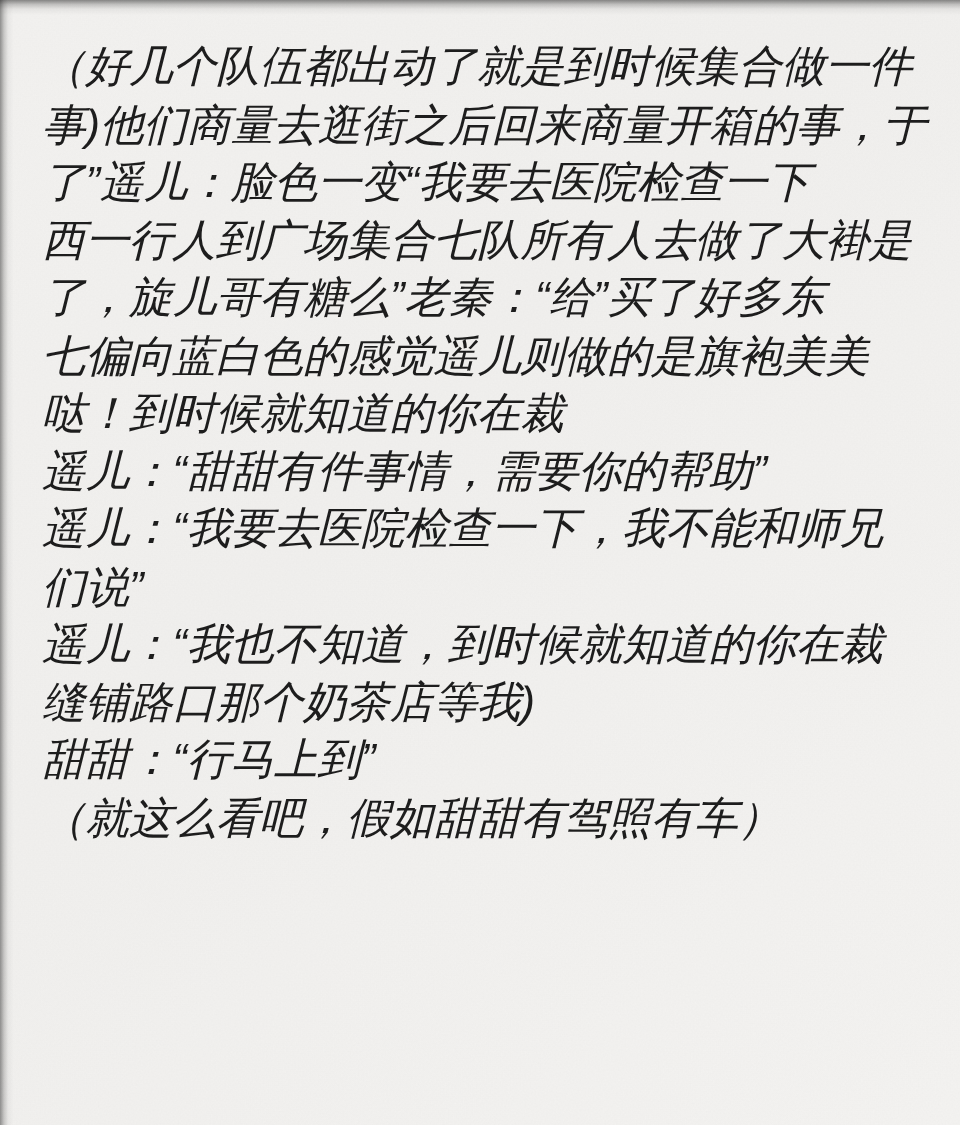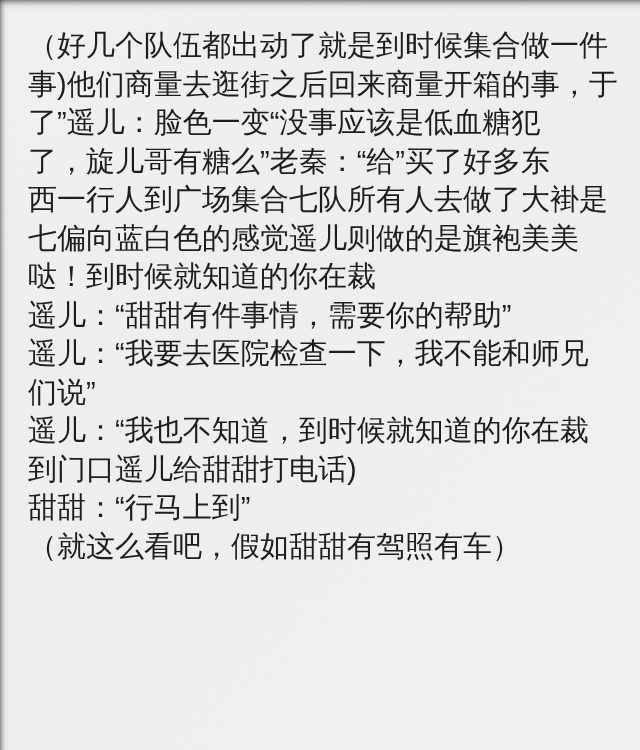--- a/index.html
+++ b/index.html
@@ -55,20 +55,21 @@
     right: 22px;
     color: #1d1d1d;
     font-size: 29px;
     line-height: 38.5px;
     font-weight: 300;
     letter-spacing: 0px;
   }
   .text-line {
     white-space: pre;
     height: 38.5px;
+    font-style: italic;
   }
 </style>
 </head>
 <body>
 
 <div class="paper"></div>
 
 <svg class="texture-svg" xmlns="http://www.w3.org/2000/svg">
   <filter id="paperNoise">
     <feTurbulence type="fractalNoise" baseFrequency="0.9" numOctaves="2" stitchTiles="stitch" result="n"></feTurbulence>
@@ -76,28 +77,28 @@
               0 0 0 0 0.45
               0 0 0 0 0.45
               0 0 0 0.07 0"></feColorMatrix>
   </filter>
   <rect width="100%" height="100%" filter="url(#paperNoise)"></rect>
 </svg>
 
 <div class="text-page">
   <div class="text-line">（好几个队伍都出动了就是到时候集合做一件</div>
   <div class="text-line">事)他们商量去逛街之后回来商量开箱的事，于</div>
-  <div class="text-line">了”遥儿：脸色一变“没事应该是低血糖犯</div>
+  <div class="text-line">了”遥儿：脸色一变“我要去医院检查一下</div>
+  <div class="text-line">西一行人到广场集合七队所有人去做了大褂是</div>
   <div class="text-line">了，旋儿哥有糖么”老秦：“给”买了好多东</div>
-  <div class="text-line">西一行人到广场集合七队所有人去做了大褂是</div>
   <div class="text-line">七偏向蓝白色的感觉遥儿则做的是旗袍美美</div>
   <div class="text-line">哒！到时候就知道的你在裁</div>
   <div class="text-line">遥儿：“甜甜有件事情，需要你的帮助”</div>
   <div class="text-line">遥儿：“我要去医院检查一下，我不能和师兄</div>
   <div class="text-line">们说”</div>
   <div class="text-line">遥儿：“我也不知道，到时候就知道的你在裁</div>
-  <div class="text-line">到门口遥儿给甜甜打电话)</div>
+  <div class="text-line">缝铺路口那个奶茶店等我)</div>
   <div class="text-line">甜甜：“行马上到”</div>
   <div class="text-line">（就这么看吧，假如甜甜有驾照有车）</div>
 </div>
 
 <div class="edge-shadow-top"></div>
 <div class="edge-shadow-left"></div>
 
 </body></html>

